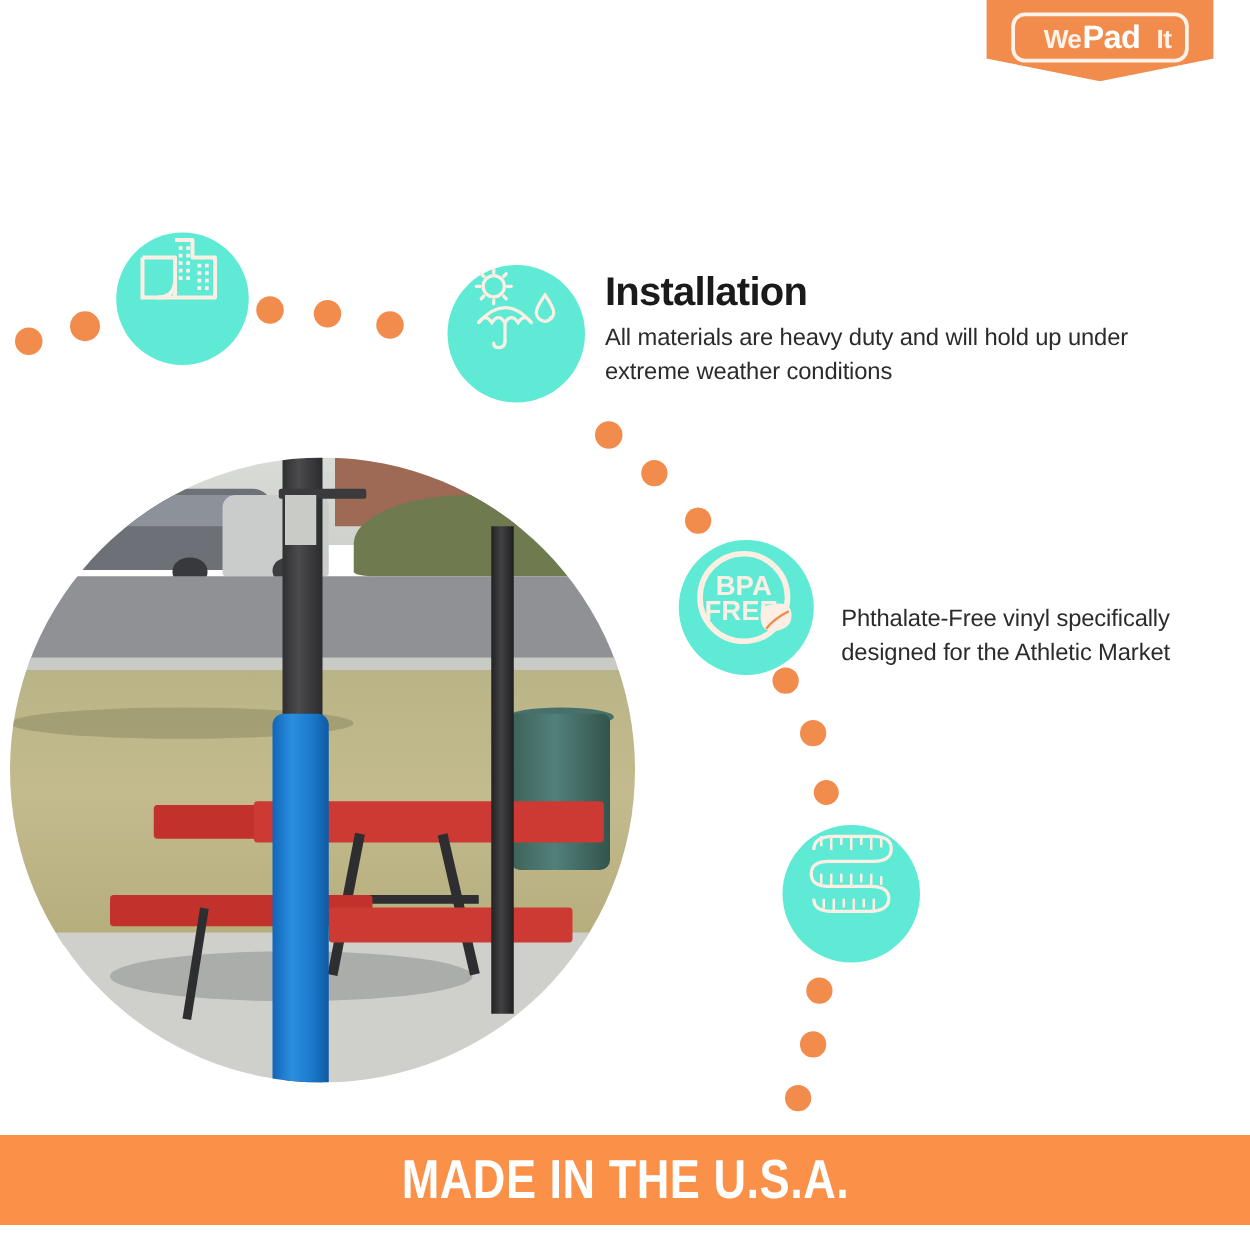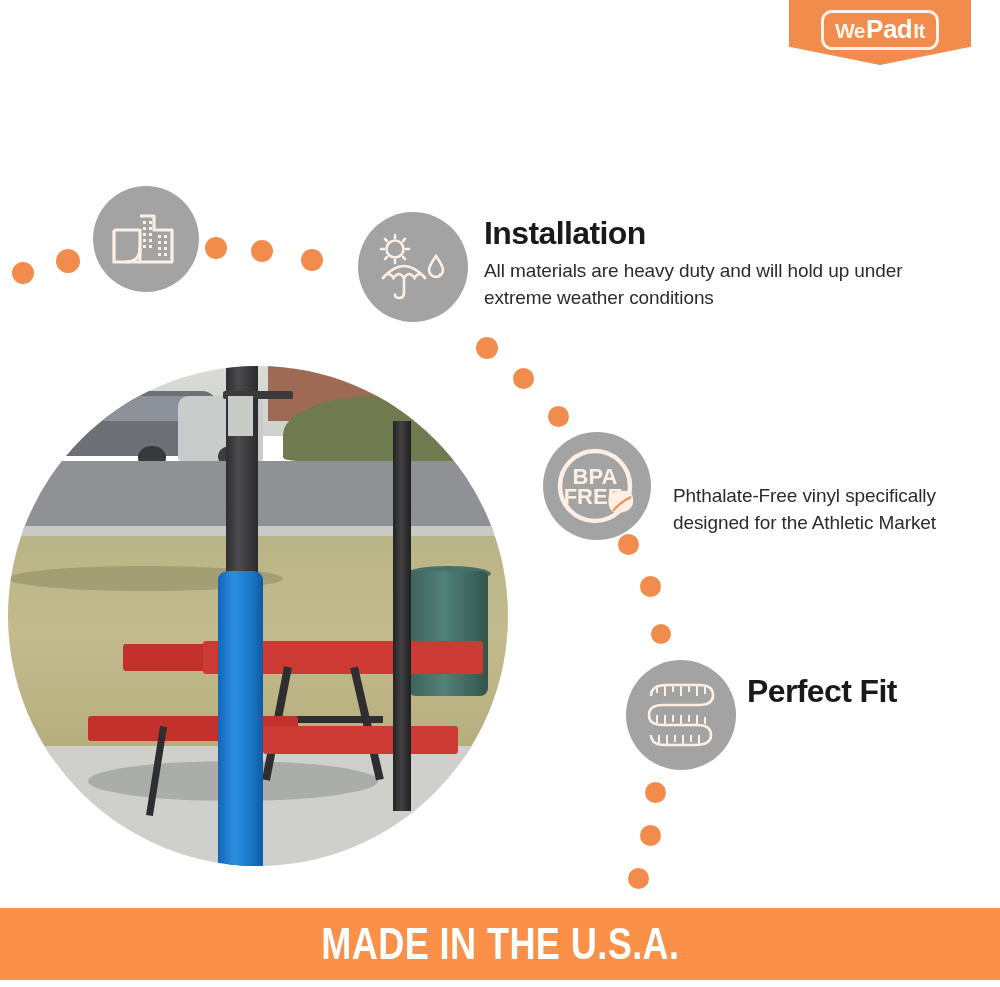--- a/index.html
+++ b/index.html
@@ -40,20 +40,21 @@
     padding: 3px 11px 5px 11px;
     display: flex;
     align-items: baseline;
     line-height: 1;
   }
   .logo-we, .logo-it {
     color: #FDF3EB;
     font-size: 21px;
     font-weight: bold;
     letter-spacing: -0.5px;
+    margin-left: 12px;
   }
   .logo-pad {
     color: #FFFFFF;
     font-size: 26px;
     font-weight: bold;
     letter-spacing: -0.5px;
     margin: 0 1px;
   }
 
   
@@ -83,23 +84,23 @@
   #title-phthalate { left: 673px; top: 440px; }
   #desc-phthalate  { left: 673px; top: 483px; width: 270px; }
 
   #title-perfect   { left: 747px; top: 673px; }
   #desc-perfect    { left: 747px; top: 716px; width: 235px; }
 
   
   .icon-circle {
     position: absolute;
     border-radius: 50%;
-    background: #a3a3a3;
+    background: #5eead4;
     display: flex;
-    align-items: center;
+    align-items: flex-start;
     justify-content: center;
   }
   #icon-easy    { left: 93px;  top: 186px; width: 106px; height: 106px; }
   #icon-weather { left: 358px; top: 212px; width: 110px; height: 110px; }
   #icon-bpa     { left: 543px; top: 432px; width: 108px; height: 108px; }
   #icon-fit     { left: 626px; top: 660px; width: 110px; height: 110px; }
 
   .icon-circle svg { display: block; }
 
   
@@ -344,21 +345,20 @@
   <div class="icon-circle" id="icon-bpa">
     <svg width="92" height="92" viewBox="0 0 92 92" fill="none">
       <circle cx="44" cy="46" r="35" stroke="#FDEFE4" stroke-width="4.5" fill="none"></circle>
       <text x="44" y="44" text-anchor="middle" fill="#FDEFE4" font-family="Liberation Sans, sans-serif" font-size="22" font-weight="bold">BPA</text>
       <text x="42" y="64" text-anchor="middle" fill="#FDEFE4" font-family="Liberation Sans, sans-serif" font-size="22" font-weight="bold">FREE</text>
       <path d="M58 54 q22 -8 24 4 q2 13 -14 15 q-13 1 -10 -19 z" fill="#FDEFE4"></path>
       <path d="M80 57 q-12 6 -18 14" stroke="#F28C4C" stroke-width="2" fill="none"></path>
     </svg>
   </div>
 
-  <div class="feature-title" id="title-perfect">Perfect Fit</div>
 
   <div class="icon-circle" id="icon-fit">
     <svg width="80" height="78" viewBox="0 0 80 78" fill="none" stroke="#FDEFE4" stroke-width="2.6" stroke-linejoin="round">
       <path d="M10 20 q0 -11 16 -11 h32 q14 0 14 10 q0 10 -14 10 h-36 q-14 0 -14 10 q0 10 14 10 h34 q14 0 14 10 q0 10 -16 10 h-30 q-14 0 -14 -10" fill="none"></path>
       <g stroke-width="2">
         <line x1="16" y1="9" x2="16" y2="17"></line>
         <line x1="24" y1="9" x2="24" y2="20"></line>
         <line x1="32" y1="9" x2="32" y2="16"></line>
         <line x1="40" y1="9" x2="40" y2="20"></line>
         <line x1="48" y1="9" x2="48" y2="16"></line>

